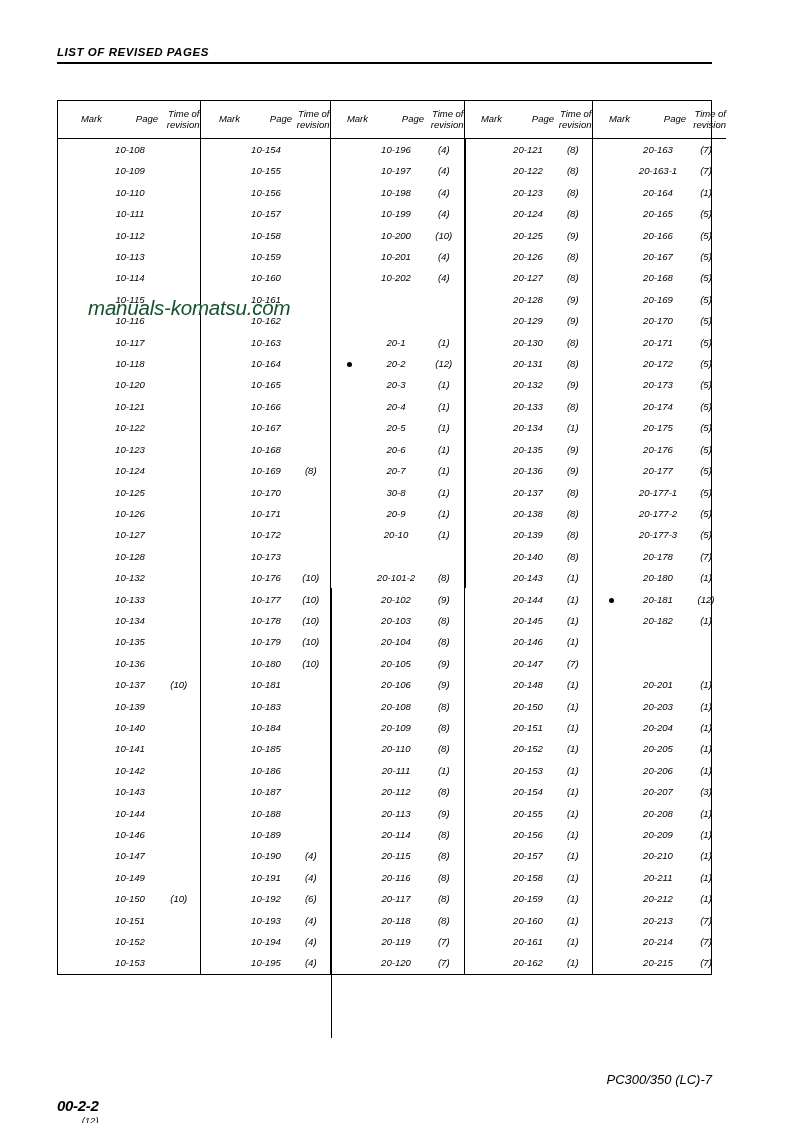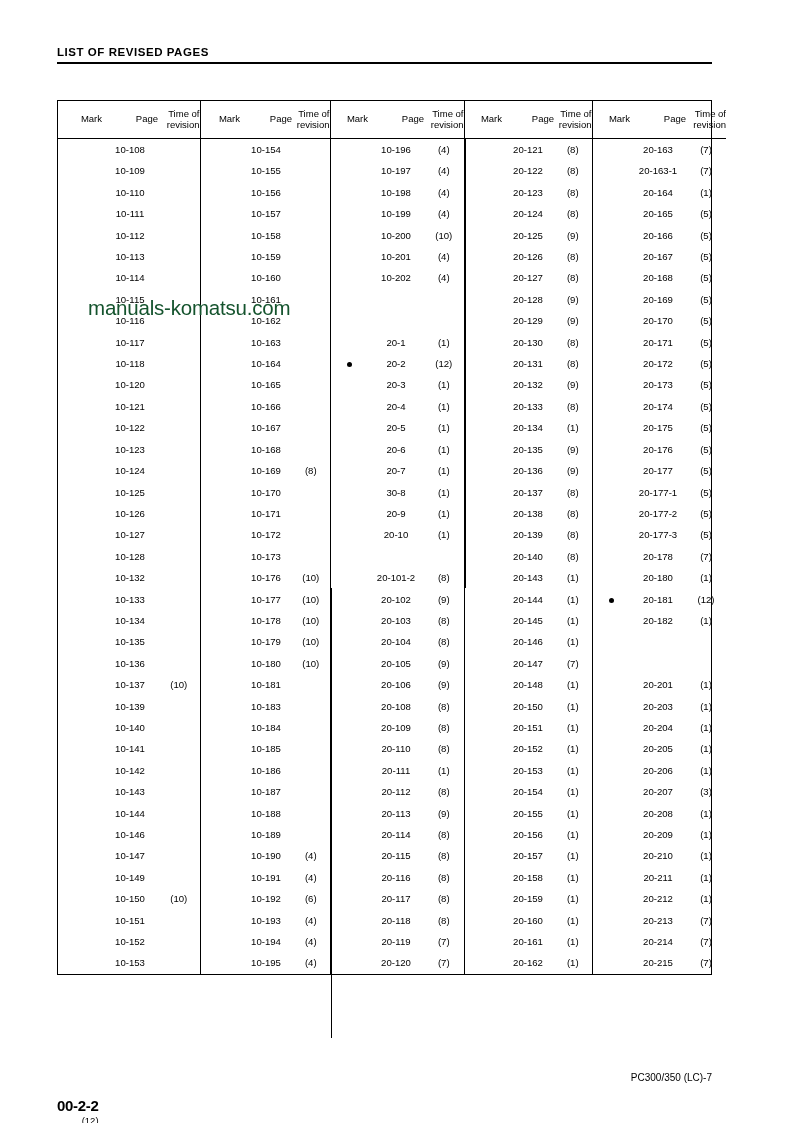--- a/index.html
+++ b/index.html
@@ -13,20 +13,21 @@
     font-family: "Liberation Sans", sans-serif;
     color: #000000;
     position: relative;
     overflow: hidden;
   }
   .page {
     position: absolute;
     left: 0; top: 0;
     width: 794px;
     height: 822px;
+    font-style: italic;
   }
   
   .title-block {
     position: absolute;
     left: 57px;
     top: 45px;
     width: 655px;
   }
   .title-text {
     font-size: 11.5px;
@@ -124,21 +125,21 @@
   .footer-rev {
     font-size: 9.5px;
     line-height: 12px;
     margin-left: 7px;
     margin-top: 1px;
   }
   .footer-right {
     position: absolute;
     right: 82px;
     top: 1072px;
-    font-size: 10px;
+    font-size: 13px;
     white-space: nowrap;
     text-align: right;
   }
 </style>
 </head>
 <body>
 
 <div class="page">
 
   <div class="title-block">

